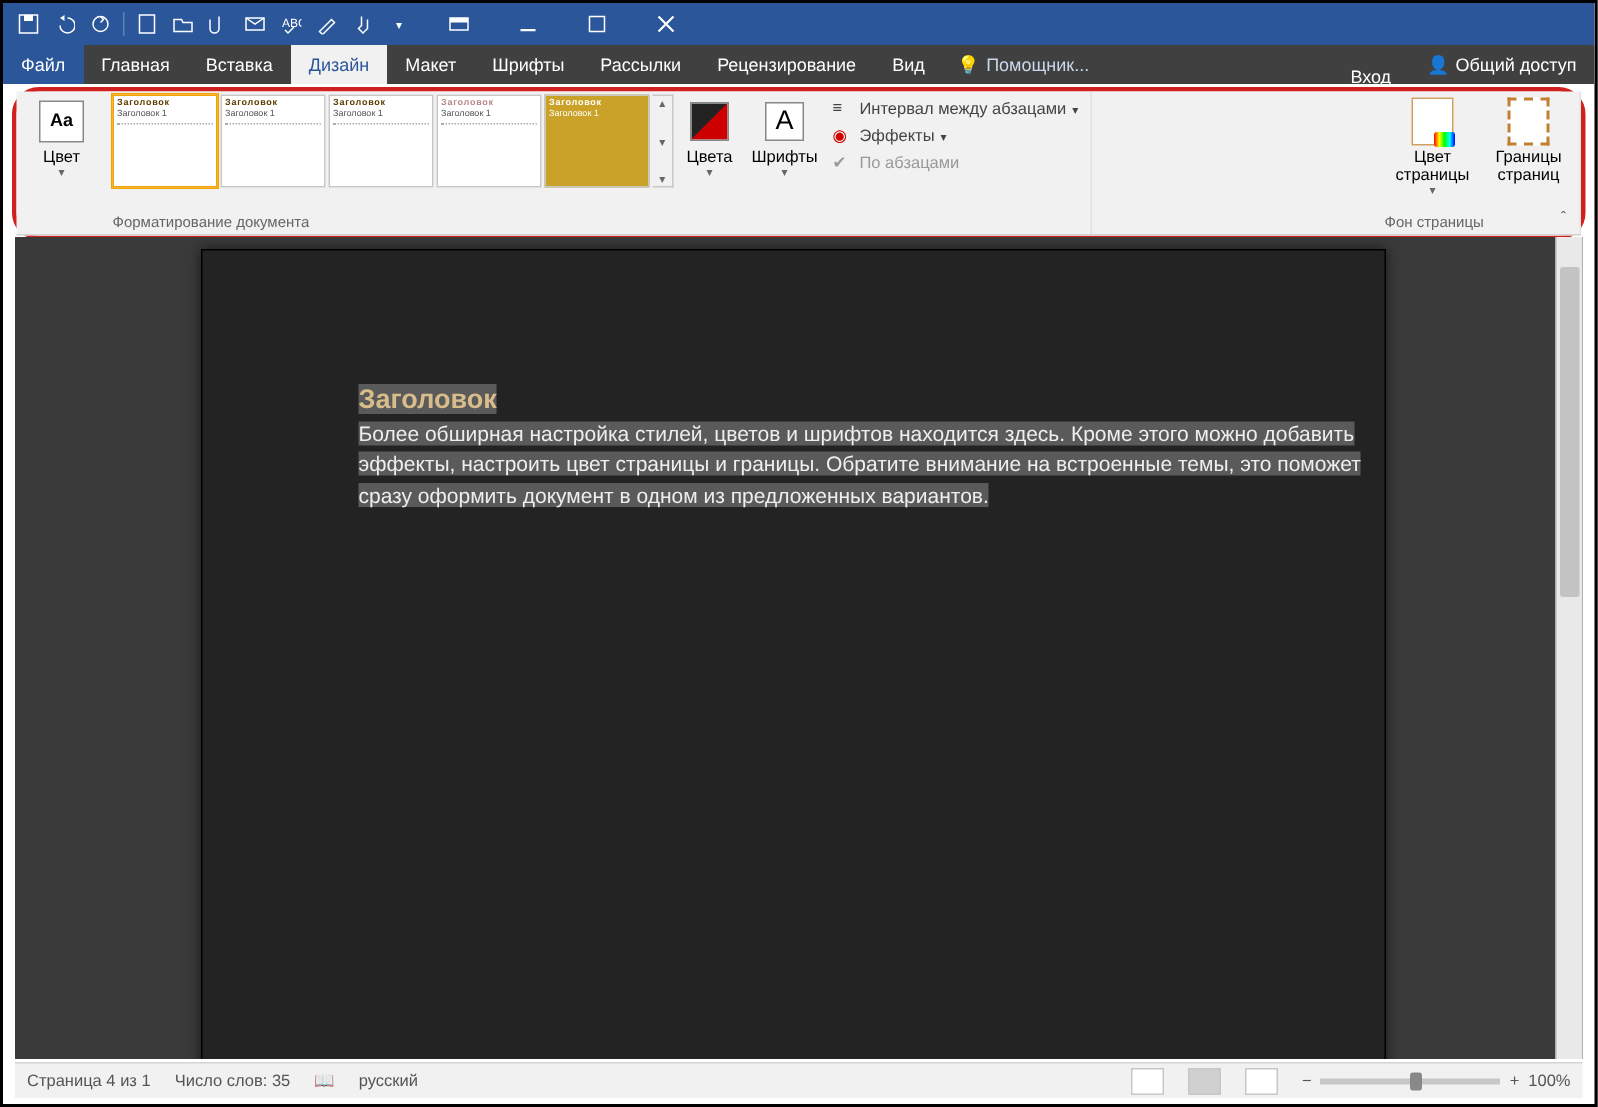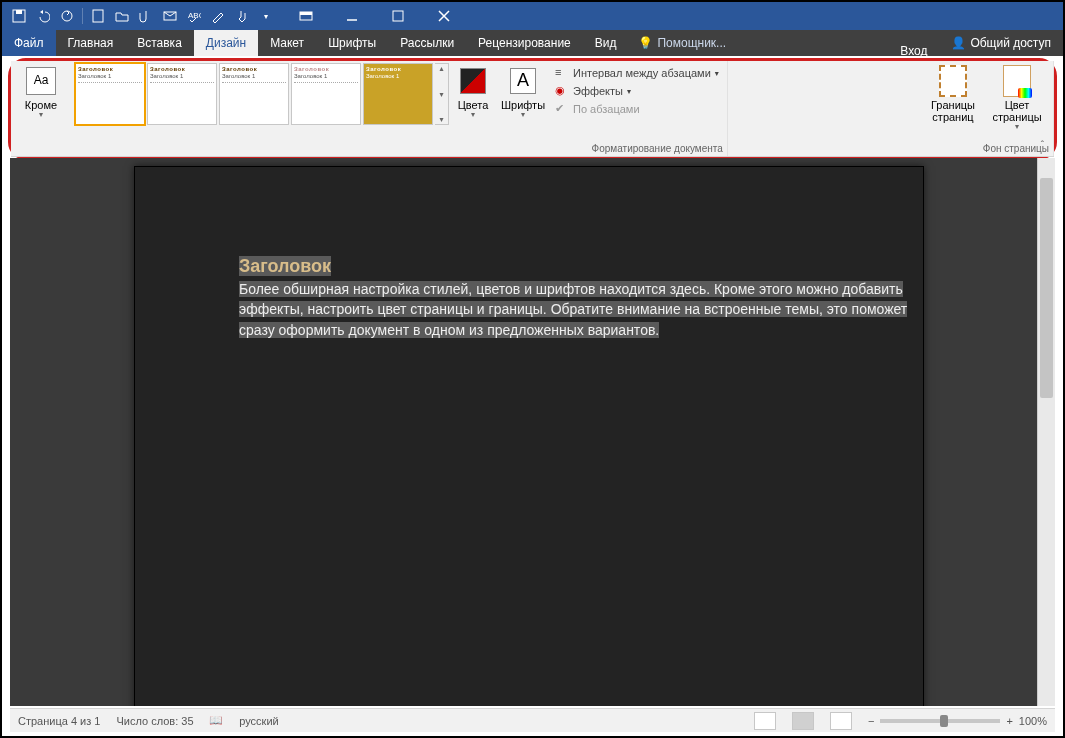--- a/index.html
+++ b/index.html
@@ -22,30 +22,30 @@
 .tellme { display: flex; align-items: center; gap: 4px; padding: 0 10px; color: #cbd7ea; }
 .spacer { flex: 1; }
 .signin { padding: 0 12px; display: flex; align-items: center; cursor: pointer; margin-top: 16px; }
 .share { padding: 0 12px; display: flex; align-items: center; gap: 4px; cursor: pointer; }
 
 
 .ribbon-wrap { border: 3px solid #d02020; border-radius: 18px; margin: 2px 6px 0 6px; position: relative; }
 .ribbon { background: #f1f1f1; display: flex; height: 96px; border-bottom: 1px solid #d4d4d4; }
 .group { border-right: 1px solid #e1e1e1; display: flex; flex-direction: column; padding: 2px 4px 0 4px; }
 .group-body { flex: 1; display: flex; align-items: flex-start; gap: 2px; }
-.group-label { text-align: right; font-size: 10px; color: #666; padding: 2px 0; }
+.group-label { text-align: left; font-size: 10px; color: #666; padding: 2px 0; }
 .bigbtn { display: flex; flex-direction: column; align-items: center; justify-content: flex-start; width: 52px; padding: 2px; cursor: pointer; font-size: 11px; text-align: center; line-height: 1.1; }
 .bigbtn .ico { width: 32px; height: 32px; margin-bottom: 2px; display: flex; align-items: center; justify-content: center; }
 .bigbtn .drop::after { content: "▾"; font-size: 8px; color: #666; display: block; }
 .smallrow { display: flex; align-items: center; gap: 4px; font-size: 11px; color: #444; padding: 1px 4px; cursor: pointer; white-space: nowrap; }
 .smallrow .mini { width: 14px; height: 14px; }
 .collapse { position: absolute; right: 10px; bottom: 6px; font-size: 10px; color: #666; cursor: pointer; }
 
 
-.themes-aa { width: 30px; height: 28px; border: 1px solid #888; background: #fff; font-weight: normal; font-size: 12px; display:flex; align-items:center; justify-content:center; }
+.themes-aa { width: 30px; height: 28px; border: 1px solid #888; background: #fff; font-weight: bold; font-size: 12px; display:flex; align-items:center; justify-content:center; }
 
 
 .gallery { display: flex; gap: 2px; }
 .swatch { width: 70px; height: 62px; border: 1px solid #c7c7c7; background: #fff; font-size: 6px; color: #555; padding: 2px; overflow: hidden; cursor: pointer; line-height: 1.2; }
 .swatch.sel { border: 1px solid #f2a100; outline: 1px solid #f2a100; }
 .swatch .h { color: #5e3b00; font-weight: bold; letter-spacing: .5px; }
 .swatch.gold { background: #c9a227; color: #fff; }
 .swatch.gold .h { color: #fff; }
 .gal-more { width: 14px; display:flex; flex-direction:column; justify-content:space-between; border:1px solid #c7c7c7; border-left:0; }
 .gal-more div { font-size:8px; text-align:center; color:#666; cursor:pointer; }
@@ -193,21 +193,21 @@
 
 <div class="ribbon-wrap">
 <div class="ribbon">
 
   <div class="group" style="border-right:none">
     <div class="group-body">
       <div class="bigbtn">
         <div class="ico">
               <div class="themes-aa">Aa</div>
             </div>
-        <span>Кроме</span>
+        <span>Цвет</span>
         <span class="drop"></span>
       </div>
     </div>
   </div>
 
   <div class="group" style="flex:0 0 auto">
     <div class="group-body">
       <div class="gallery">
         <div class="swatch sel">
               <div class="h">Заголовок</div>
@@ -270,32 +270,32 @@
             </div>
       </div>
     </div>
     <div class="group-label">Форматирование документа</div>
   </div>
 
   <div style="flex:1"></div>
 
   <div class="group">
     <div class="group-body">
-      <div class="bigbtn" style="width:60px">
-        <div class="ico">
-              <div class="borders-ico"></div>
-            </div>
-        <span>Границы страниц</span>
-      </div>
       <div class="bigbtn" style="width:64px">
         <div class="ico">
               <div class="pagecolor-ico"></div>
             </div>
         <span>Цвет страницы</span>
             <span class="drop"></span>
+      </div>
+      <div class="bigbtn" style="width:60px">
+        <div class="ico">
+              <div class="borders-ico"></div>
+            </div>
+        <span>Границы страниц</span>
       </div>
     </div>
     <div class="group-label">Фон страницы</div>
   </div>
 
   <div class="collapse">ˆ</div>
 </div>
 </div>
 
 <svg class="arrow" viewBox="0 0 130 120">

